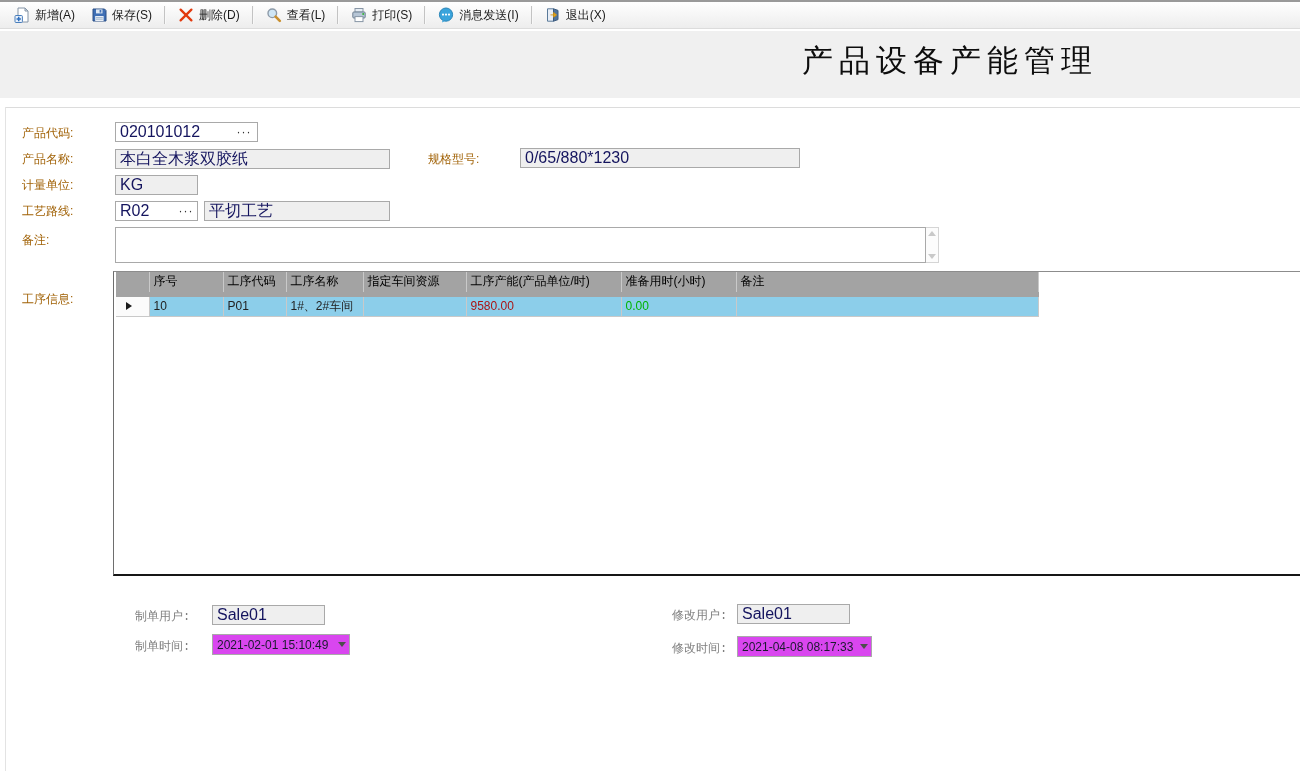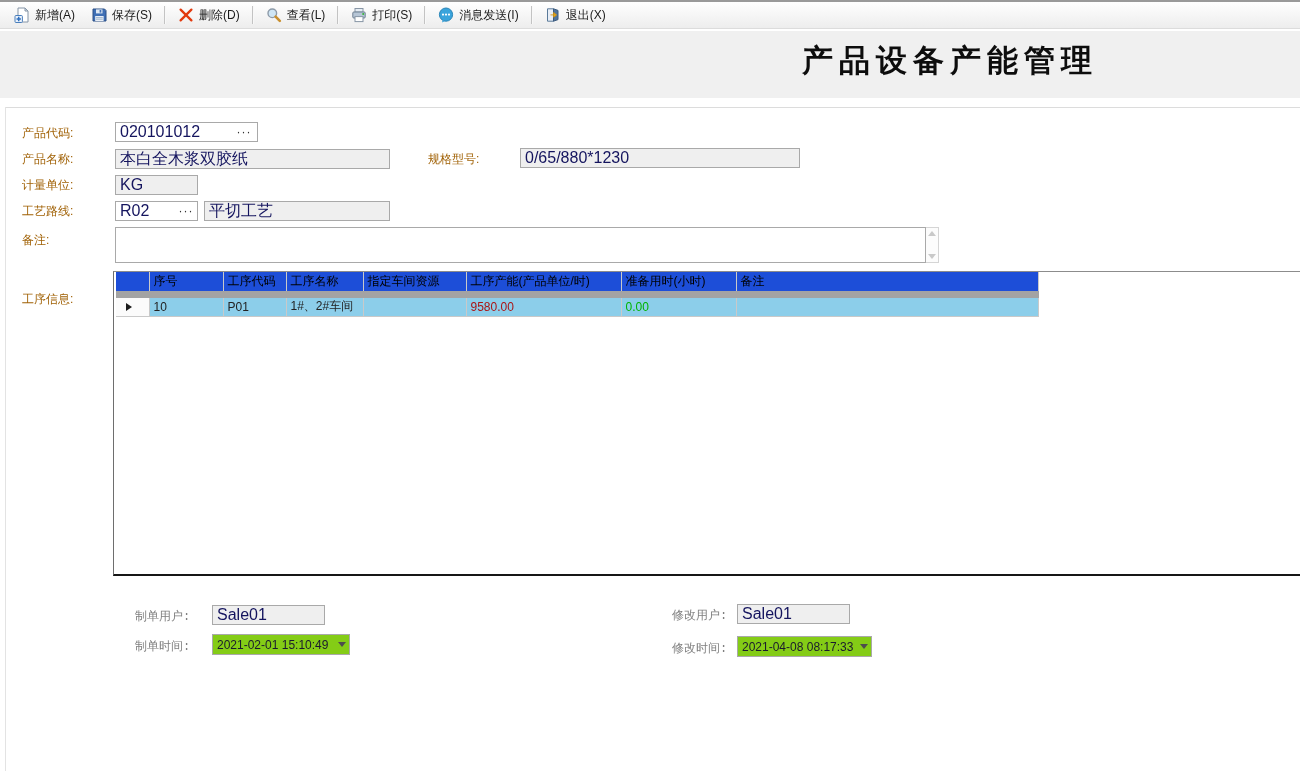--- a/index.html
+++ b/index.html
@@ -10,21 +10,21 @@
   .toolbar { position:absolute; left:0; top:0; width:1300px; height:29px;
     background:linear-gradient(#ffffff, #ededed); border-top:2px solid #9a9a9a; border-bottom:1px solid #dcdcdc;
     display:flex; align-items:center; padding-left:6px; }
   .tbtn { display:flex; align-items:center; gap:5px; padding:3px 7px; border:1px solid transparent; border-radius:2px; cursor:default; color:#1a1a1a; }
   .tbtn svg { width:16px; height:16px; display:block; }
   .tsep { width:0; height:18px; border-left:1px solid #c3c3c3; border-right:1px solid #f8f8f8; margin:0 4px; }
 
   
   .header-band { position:absolute; left:0; top:31px; width:1300px; height:67px; background:#f0f0f0; }
   .page-title { position:absolute; left:770px; top:40px; width:360px; text-align:center;
-    font-family:"DejaVu Serif","Liberation Serif",serif; font-weight:bold; font-size:31px; letter-spacing:6px; color:#0d0d0d; }
+    font-family:"DejaVu Serif","Liberation Serif",serif; font-weight:normal; font-size:31px; letter-spacing:6px; color:#0d0d0d; }
 
   
   .panel-topline { position:absolute; left:5px; top:107px; width:1295px; border-top:1px solid #dcdcdc; }
   .panel-leftline { position:absolute; left:5px; top:107px; height:664px; border-left:1px solid #e3e3e3; }
 
   
   .flabel { position:absolute; color:#a16207; height:19px; line-height:19px; white-space:nowrap; }
   .glabel { position:absolute; color:#7f7f7f; height:19px; line-height:19px; white-space:nowrap;font-family:Liberation Mono, monospace; }
   .tb { position:absolute; border:1px solid #a9a9a9; background:#ffffff; height:20px; line-height:18px;
     font-family:"Liberation Sans","DejaVu Sans",sans-serif; font-size:16px; color:#14145e; padding:0 4px; outline:none; }
@@ -35,30 +35,30 @@
   .memo-spin { position:absolute; left:926px; top:227px; width:13px; height:36px; border:1px solid #d5d5d5; border-left:none; background:#fcfcfc; display:flex; flex-direction:column; justify-content:space-between; align-items:center; padding:3px 0; }
   .spin-up { width:0; height:0; border-left:4px solid transparent; border-right:4px solid transparent; border-bottom:5px solid #c9c9c9; }
   .spin-dn { width:0; height:0; border-left:4px solid transparent; border-right:4px solid transparent; border-top:5px solid #c9c9c9; }
 
   
   .grid-wrap { position:absolute; left:113px; top:271px; width:1187px; height:305px; background:#ffffff;
     border-left:1px solid #6e6e6e; border-top:1px solid #8c8c8c; border-bottom:2px solid #161616; }
   table.grid { border-collapse:collapse; table-layout:fixed; margin-left:2px; background:#fff; }
   table.grid td, table.grid th { border-right:1px solid #c9c9c9; border-bottom:1px solid #c9c9c9;
     height:22px; padding:0 4px; font-size:12px; font-weight:normal; text-align:left; white-space:nowrap; overflow:hidden; }
-  table.grid th { color:#000; background:#1d4ed8; border-bottom:7px solid #a3a3a3; }
+  table.grid th { color:#000; background:#a3a3a3; border-bottom:5px solid #a3a3a3; }
   tr.sel td { background:#8CCEEA; }
   tr.sel td.selcell { background:#fbfbfb; }
   td.selcell { background:#fbfbfb; }
   .arr { width:0; height:0; border-left:6px solid #1c1c1c; border-top:4px solid transparent; border-bottom:4px solid transparent; margin-left:6px; }
   td.cap { color:#AA1515; font-weight:bold; }
   td.prep { color:#00B400; font-weight:bold; text-align:center; }
 
   
-  .combo { position:absolute; height:21px; border:1px solid #a9a9a9; background:#84cc16; display:flex; align-items:center; }
+  .combo { position:absolute; height:21px; border:1px solid #a9a9a9; background:#d946ef; display:flex; align-items:center; }
   .combo .ctext { flex:1; padding:0 4px; white-space:nowrap; overflow:hidden; color:#1a1a2e; }
   .combo .cbtn { width:15px; height:100%; display:flex; align-items:center; justify-content:center; }
   .dd-arrow { width:0; height:0; border-left:4px solid transparent; border-right:4px solid transparent; border-top:5px solid #4d4d4d; }
 </style>
 </head>
 <body>
 
 <div class="screen">
 
   <div class="toolbar">

